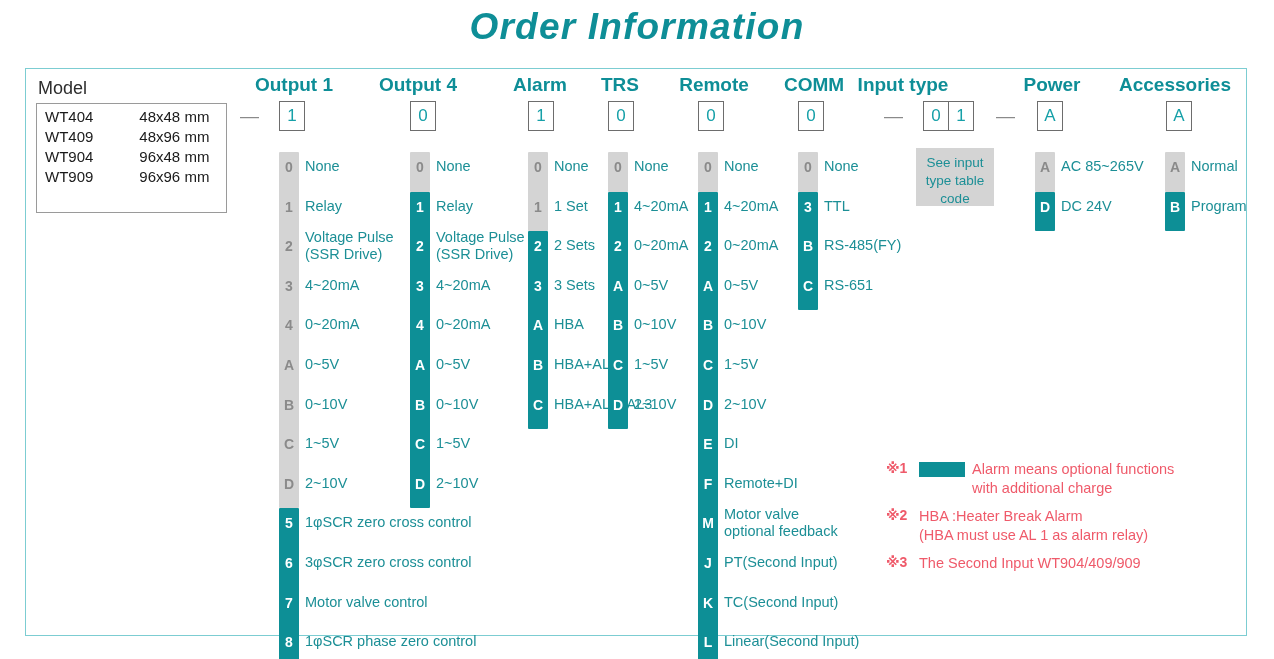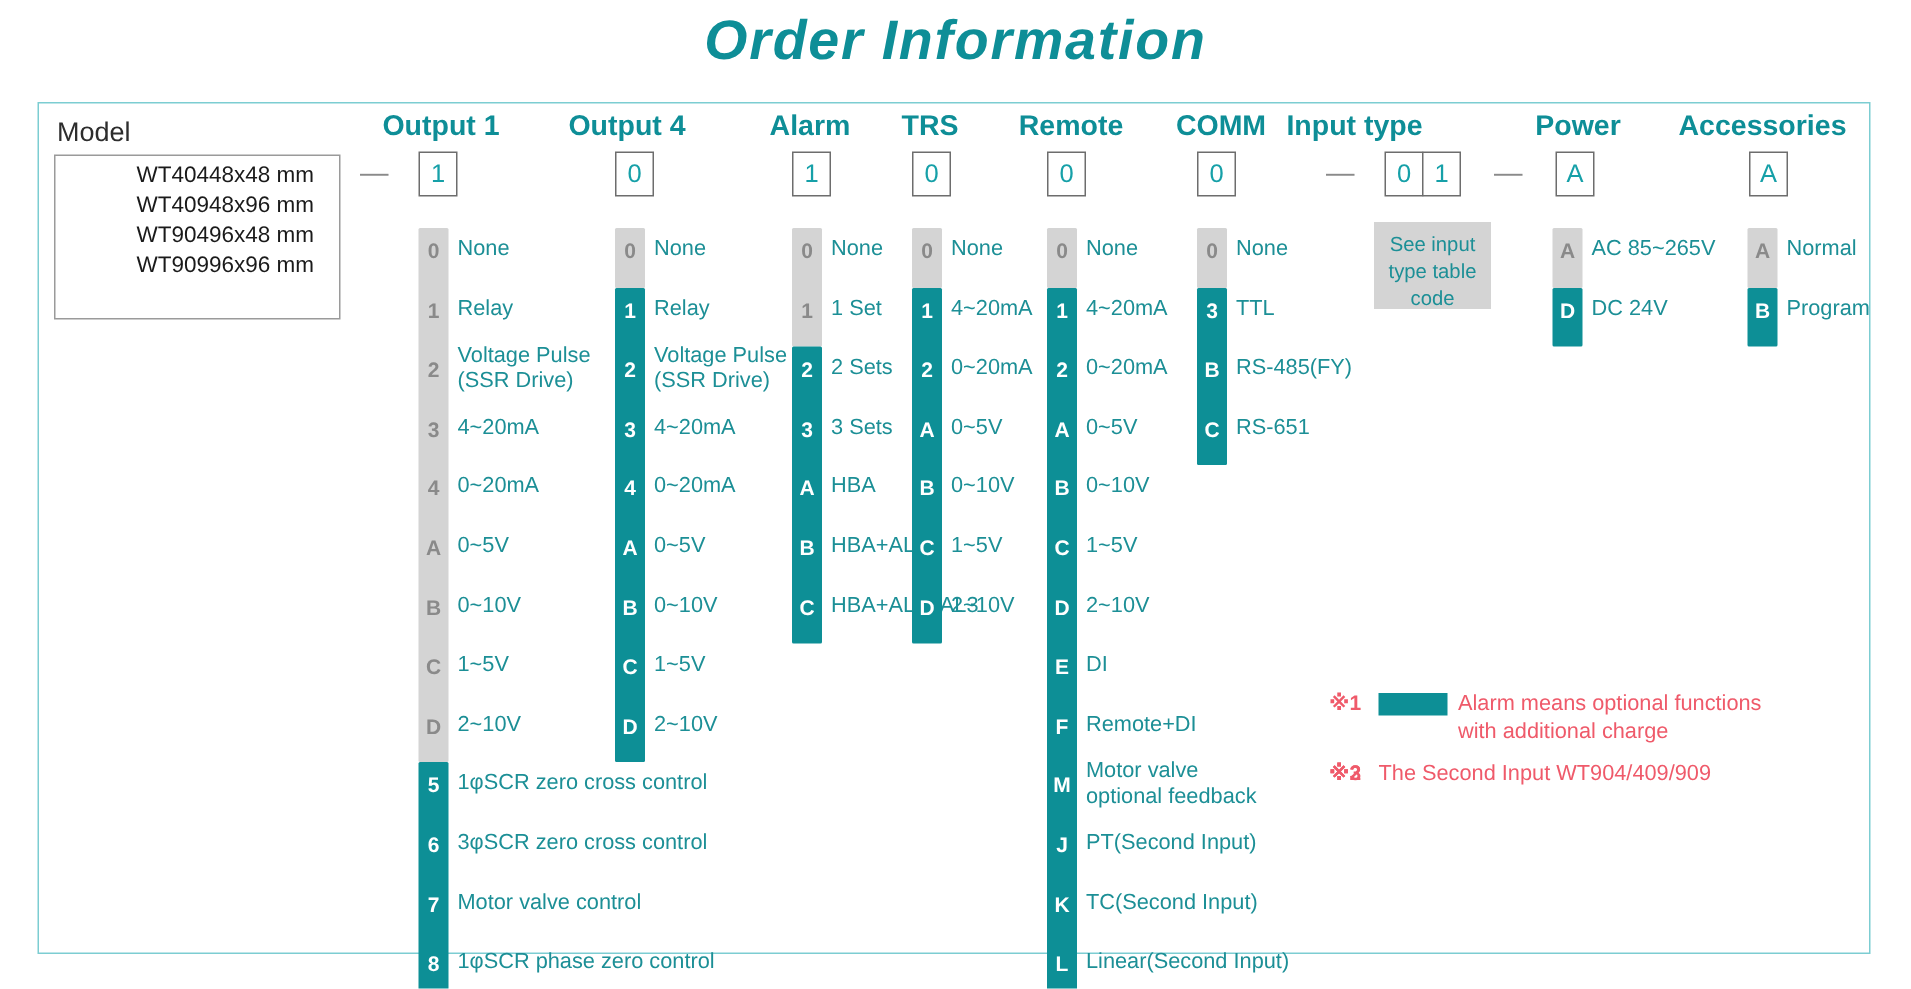--- a/index.html
+++ b/index.html
@@ -34,21 +34,21 @@
     position:absolute;left:36px;top:103px;
     width:191px;height:110px;
     border:1px solid #9a9a9a;
     box-sizing:border-box;
     padding:3px 0 0 0;
   }
   .model-row{
     display:flex;height:20px;line-height:20px;
     font-size:15px;color:#1a1a1a;
   }
-  .model-row .mcode{width:98px;padding-left:8px;text-align:right;}
+  .model-row .mcode{width:98px;padding-left:8px;}
   .model-row .msize{width:90px;}
 
   
   .grp-label{
     position:absolute;
     font-size:19px;font-weight:bold;color:#0e8e97;
     white-space:nowrap;text-align:center;
   }
   .code-box{
     position:absolute;
@@ -427,20 +427,24 @@
     <div class="note">
       <span class="mark">※1</span>
       <span class="swatch"></span>
       <div class="body with-swatch">
         <div>Alarm means optional functions</div>
         <div>with additional charge</div>
       </div>
     </div>
     <div class="note">
       <span class="mark">※2</span>
+      <div class="body">
+        <div>HBA :Heater Break Alarm</div>
+        <div>(HBA must use AL 1 as alarm relay)</div>
+      </div>
     </div>
     <div class="note">
       <span class="mark">※3</span>
       <div class="body">
         <div>The Second Input WT904/409/909</div>
       </div>
     </div>
   </div>
 
 </body></html>

